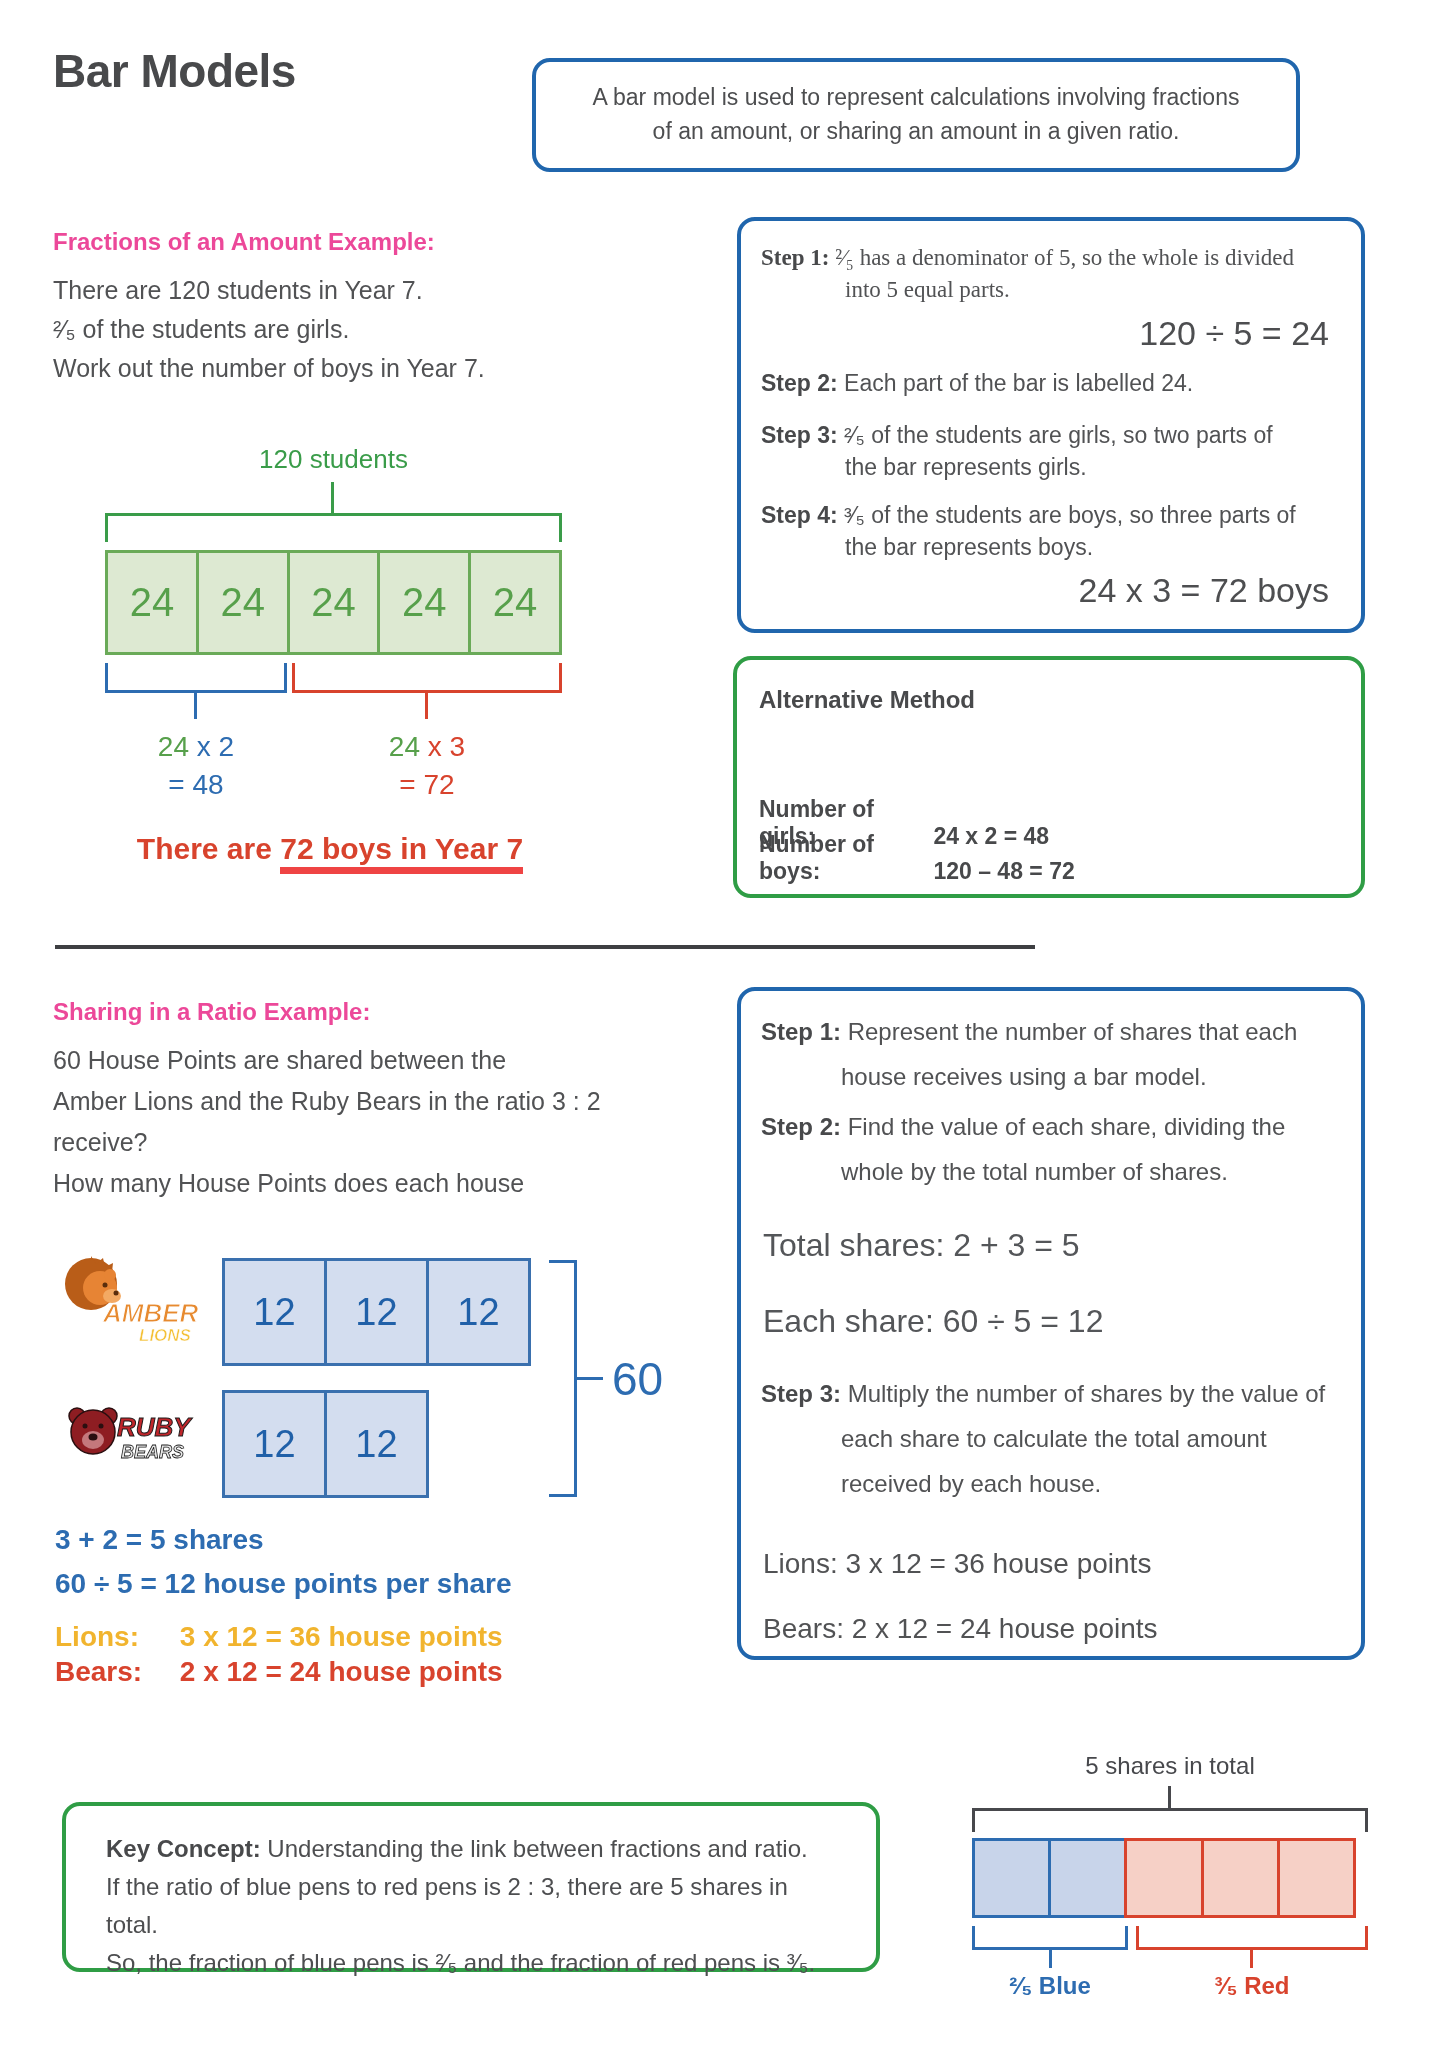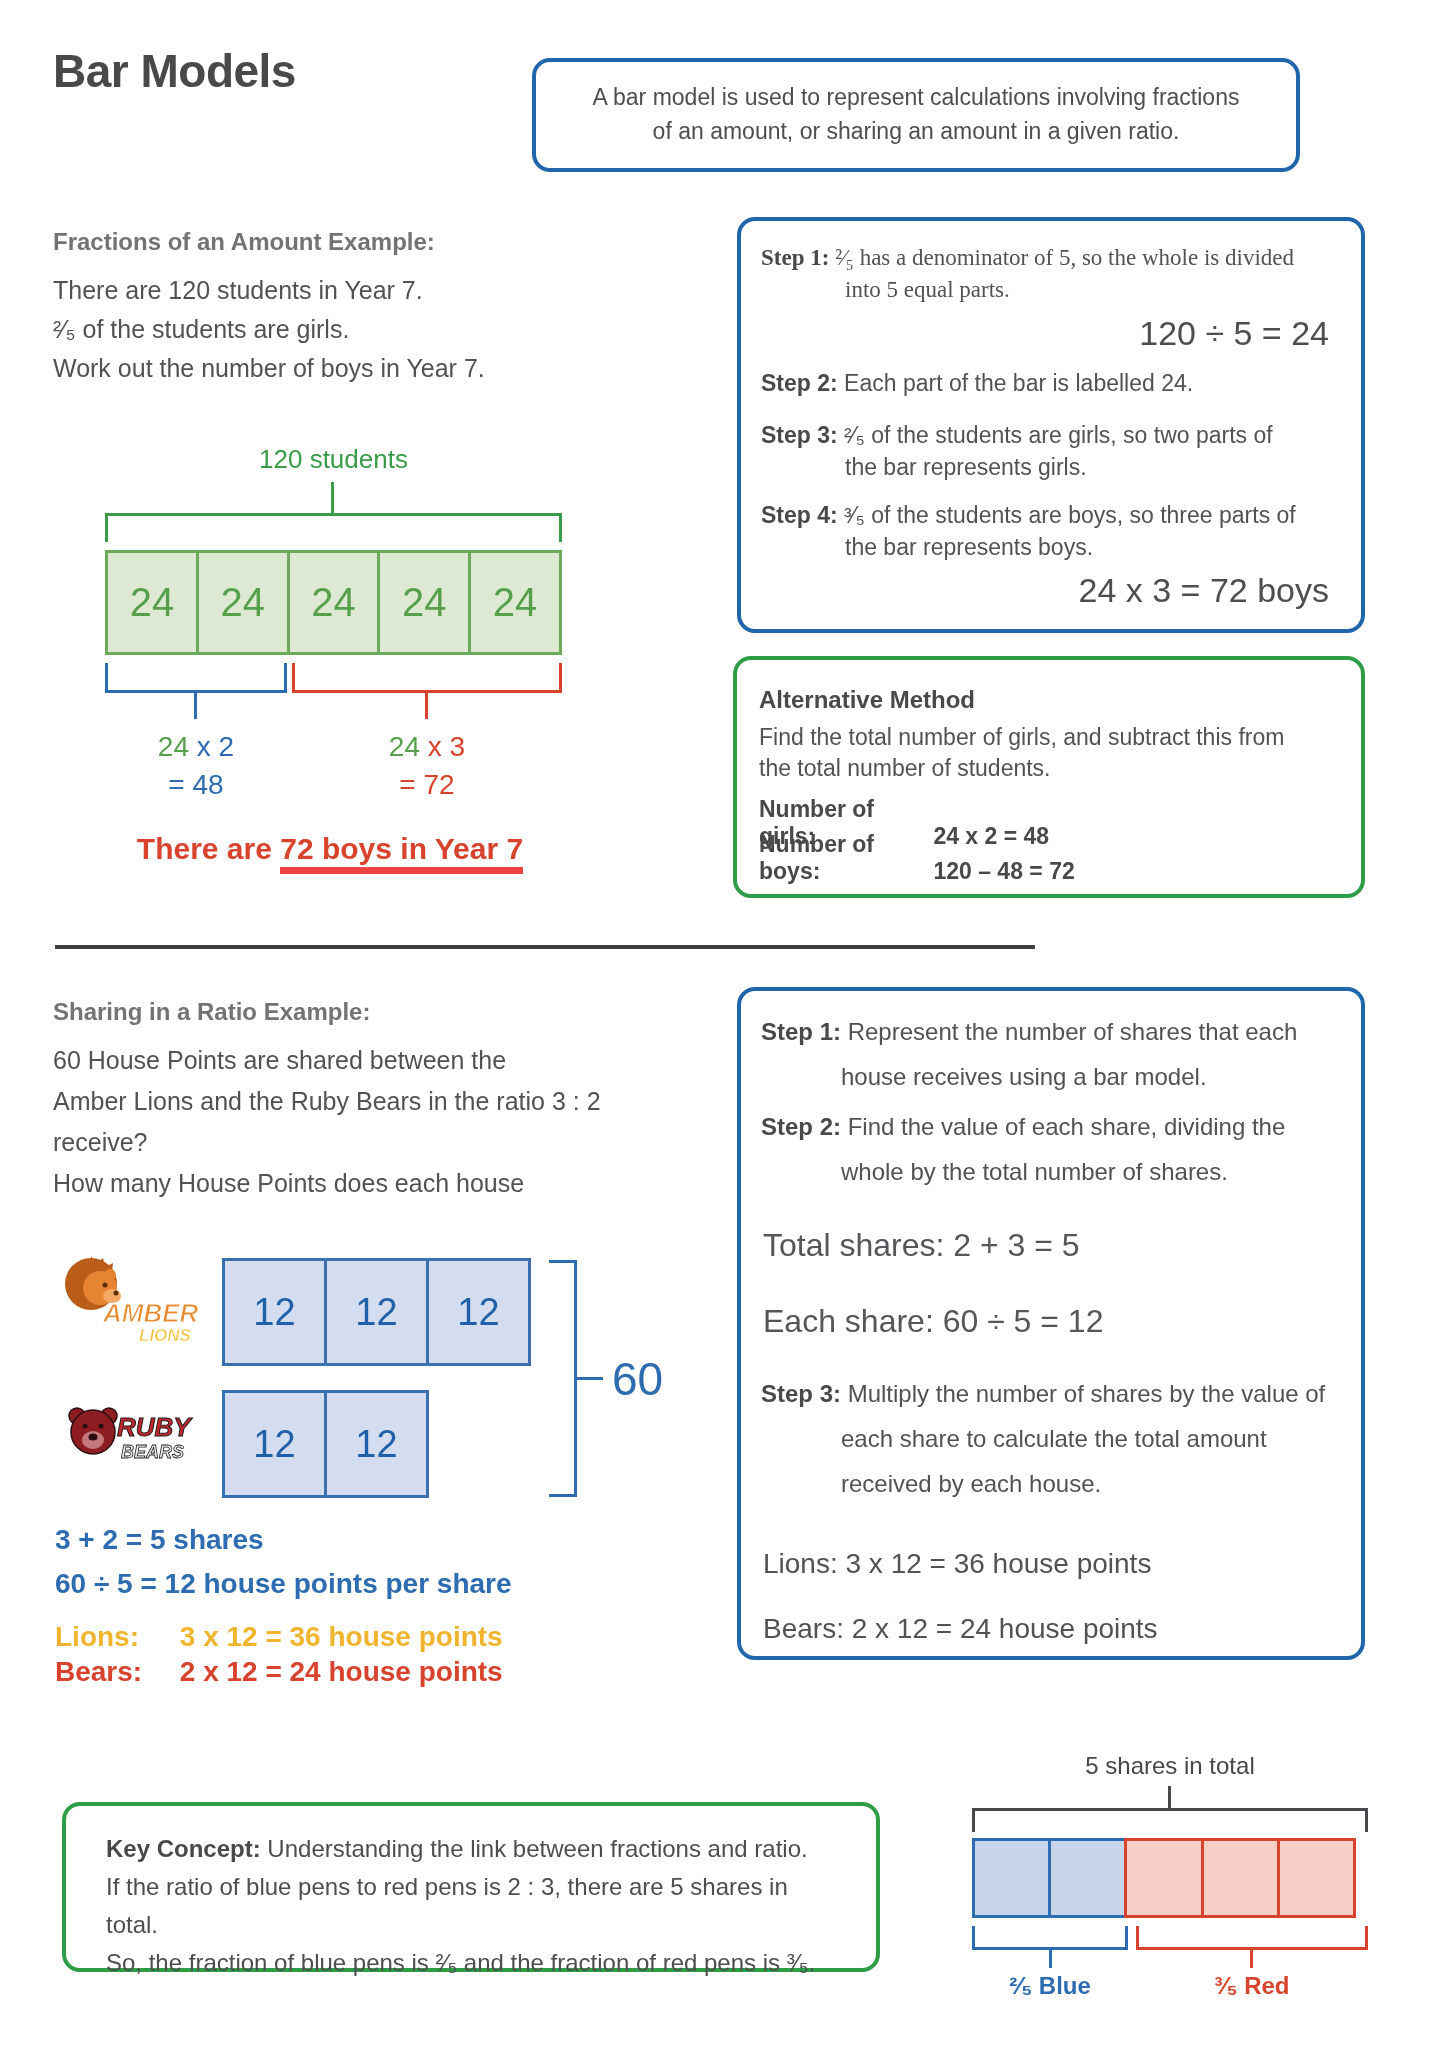--- a/index.html
+++ b/index.html
@@ -11,21 +11,21 @@
   }
   .abs { position:absolute; }
 
   .page-title { font-size:46px; font-weight:700; color:#48494b; letter-spacing:-0.5px; }
 
   .round-box { border:4px solid #2066ad; border-radius:18px; background:#fff; }
   .round-box.green { border-color:#2f9d45; }
 
   .intro-box { text-align:center; font-size:23px; line-height:34px; color:#4d4e50; padding-top:18px; }
 
-  .sec-head { font-size:24px; font-weight:700; color:#737373; }
+  .sec-head { font-size:24px; font-weight:700; color:#ec4899; }
   .body-lines { font-size:25px; line-height:39px; color:#515254; }
 
   
   .bar-label-green { font-size:26px; color:#3a9c49; text-align:center; }
   .stem { background:#3a9c49; }
   .brace-down { border-top:3px solid #3a9c49; border-left:3px solid #3a9c49; border-right:3px solid #3a9c49; }
   .fbar { display:flex; border:3px solid #6aaa58; background:#dde9d2; }
   .fbar .cell { flex:1; display:flex; align-items:center; justify-content:center;
                 font-size:40px; color:#57a04b; }
   .fbar .cell + .cell { border-left:3px solid #6aaa58; }
@@ -148,24 +148,20 @@
     </div>
     <div class="abs step-p" style="left:20px; top:278px; width:545px;">
       <b>Step 4:</b>
       <span>³⁄₅ of the students are boys, so three parts of the bar represents boys.</span>
     </div>
     <div class="abs big-eq" style="left:20px; top:350px; width:568px;">24 x 3 = 72 boys</div>
   </div>
 
   <div class="abs round-box green" style="left:733px; top:656px; width:632px; height:242px;">
     <div class="abs alt-head" style="left:22px; top:26px;">Alternative Method</div>
-    <div class="abs alt-body" style="left:22px; top:62px; width:580px;">
-      <div>Find the total number of girls, and subtract this from</div>
-      <div>the total number of students.</div>
-    </div>
     <div class="abs alt-row" style="left:22px; top:136px;">
       <span class="lab">Number of girls:</span>
       <span>24 x 2 = 48</span>
     </div>
     <div class="abs alt-row" style="left:22px; top:171px;">
       <span class="lab">Number of boys:</span>
       <span>120 – 48 = 72</span>
     </div>
   </div>
 

